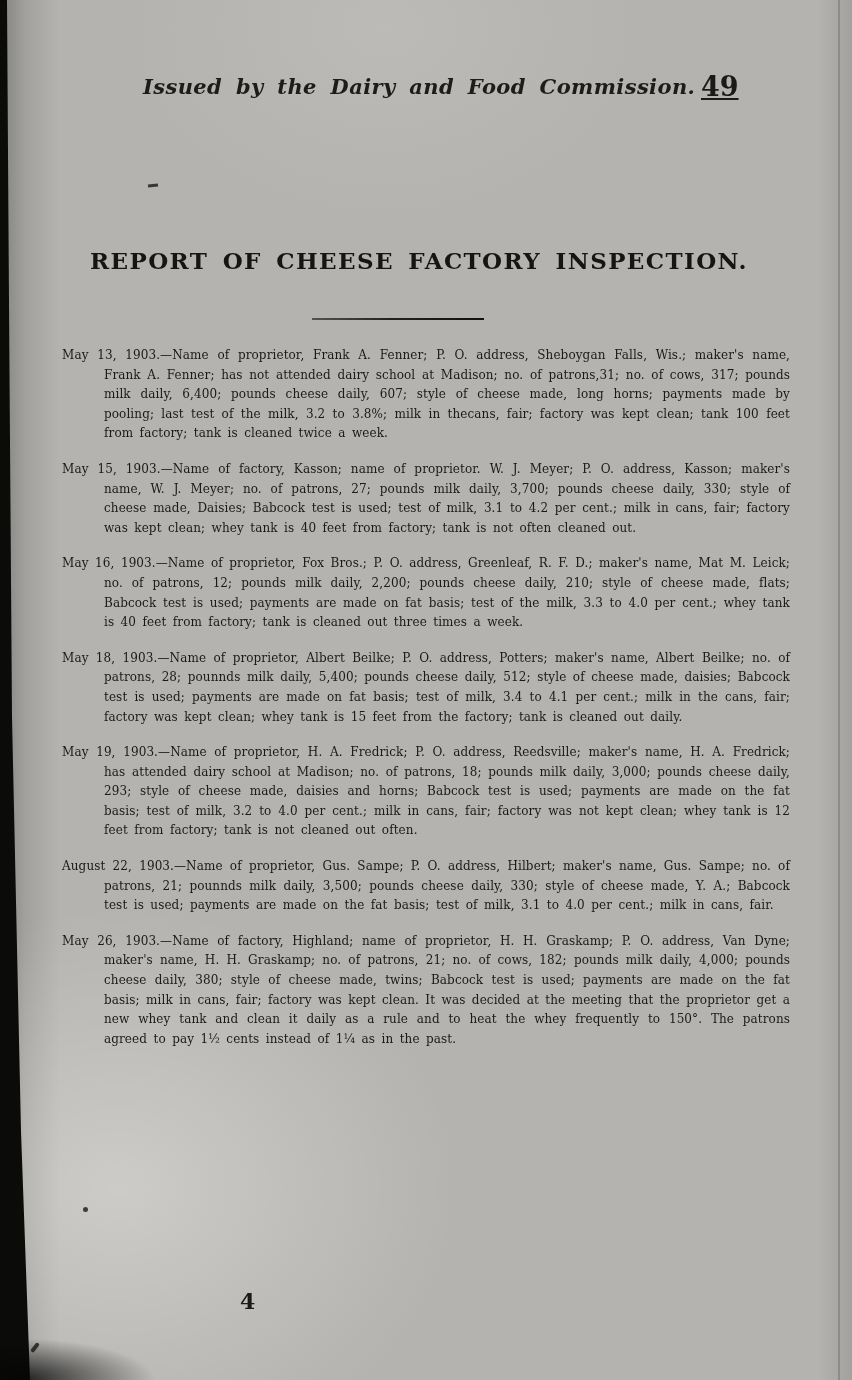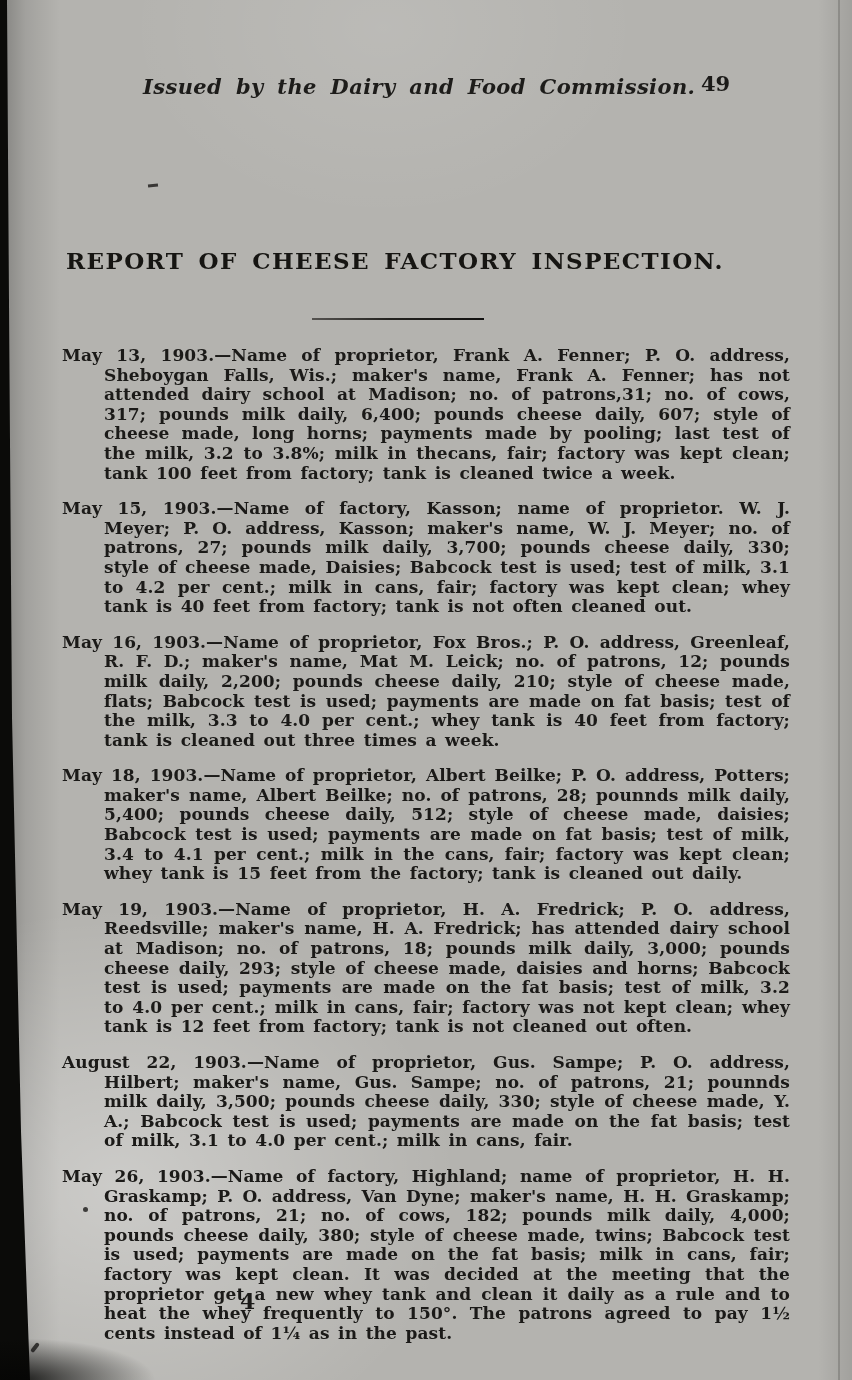--- a/index.html
+++ b/index.html
@@ -31,35 +31,35 @@
     background: rgba(40,40,36,0.22);
   }
   .header { position: absolute; top: 74px; left: 0; width: 100%; height: 30px; }
   .running-title {
     position: absolute; left: 143px; top: 0;
     font-style: italic; font-weight: bold; font-size: 21px;
     color: #1d1c1a; letter-spacing: 0.4px; word-spacing: 6px;
   }
   .page-number {
     position: absolute; left: 701px; top: -3px;
-    font-size: 21px; font-weight: bold; color: #1b1a18;
+    font-size: 27px; font-weight: bold; color: #1b1a18; text-decoration: underline;
   }
   .title {
     position: absolute; top: 247px; left: 66px; width: 706px; margin: 0;
-    font-size: 23px; font-weight: bold;
+    text-align: center; font-size: 23px; font-weight: bold;
     letter-spacing: 1.4px; word-spacing: 5px; color: #161512;
   }
   .divider {
     position: absolute; top: 318px; left: 312px; width: 172px; height: 2px;
     background: linear-gradient(90deg, #555350, #23221f 45%, #121110);
   }
   .entries { position: absolute; top: 346px; left: 62px; width: 728px; }
   .entry {
     margin: 0 0 16px 0; padding-left: 42px; text-indent: -42px;
-    font-size: 17px; line-height: 19.6px; font-weight: bold;
+    font-size: 12px; line-height: 19.6px; font-weight: normal;
     text-align: justify; color: #1b1a18;
     word-spacing: 2.5px; letter-spacing: 0.1px;
   }
   .signature {
     position: absolute; top: 1288px; left: 240px;
     font-size: 22px; font-weight: bold; color: #1b1a18;
   }
   .speck { position: absolute; background: rgba(22,21,19,0.78); }
   .speck-dash { width: 10px; height: 3px; left: 148px; top: 184px; transform: rotate(-6deg); }
   .speck-dot { width: 5px; height: 5px; left: 83px; top: 1207px; border-radius: 50%; }

